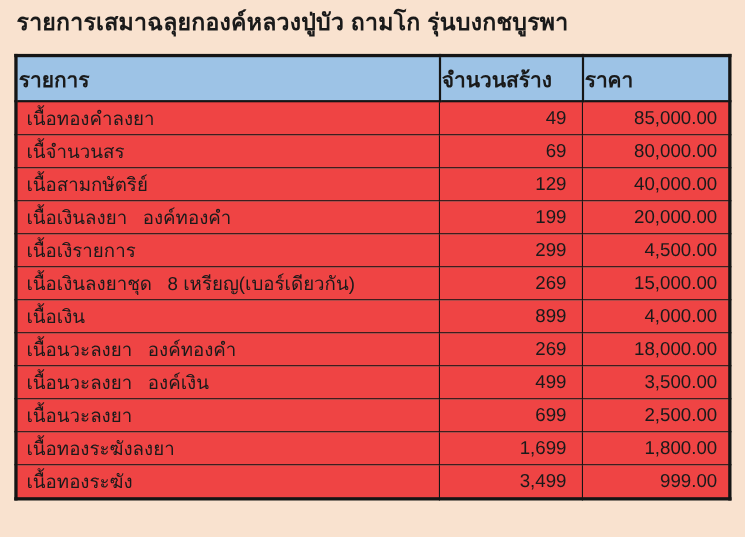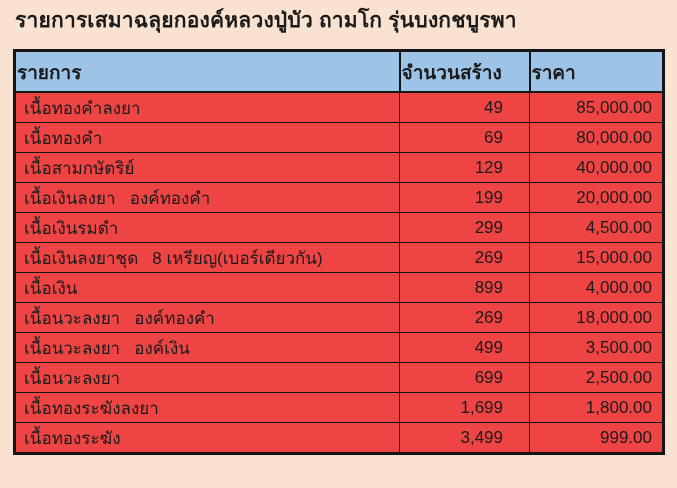--- a/index.html
+++ b/index.html
@@ -48,21 +48,21 @@
     vertical-align: middle;
     background: #ef4444;
   }
   td.cell-item {
     text-align: left;
     padding-left: 8px;
     white-space: pre;
   }
   td.cell-qty {
     text-align: right;
-    padding-right: 26px;
+    padding-right: 14px;
     margin-top: 14px;
   }
   td.cell-price {
     text-align: right;
     padding-right: 10px;
   }
 </style>
 </head>
 <body>
 
@@ -81,36 +81,36 @@
       <th>ราคา</th>
     </tr>
   </thead>
   <tbody>
     <tr>
       <td class="cell-item">เนื้อทองคำลงยา</td>
       <td class="cell-qty">49</td>
       <td class="cell-price">85,000.00</td>
     </tr>
     <tr>
-      <td class="cell-item">เนื้อทองคำ</td>
+      <td class="cell-item">เนื้จำนวนสร</td>
       <td class="cell-qty">69</td>
       <td class="cell-price">80,000.00</td>
     </tr>
     <tr>
       <td class="cell-item">เนื้อสามกษัตริย์</td>
       <td class="cell-qty">129</td>
       <td class="cell-price">40,000.00</td>
     </tr>
     <tr>
       <td class="cell-item">เนื้อเงินลงยา   องค์ทองคำ</td>
       <td class="cell-qty">199</td>
       <td class="cell-price">20,000.00</td>
     </tr>
     <tr>
-      <td class="cell-item">เนื้อเงินรมดำ</td>
+      <td class="cell-item">เนื้อเงิรายการ</td>
       <td class="cell-qty">299</td>
       <td class="cell-price">4,500.00</td>
     </tr>
     <tr>
       <td class="cell-item">เนื้อเงินลงยาชุด   8 เหรียญ(เบอร์เดียวกัน)</td>
       <td class="cell-qty">269</td>
       <td class="cell-price">15,000.00</td>
     </tr>
     <tr>
       <td class="cell-item">เนื้อเงิน</td>

